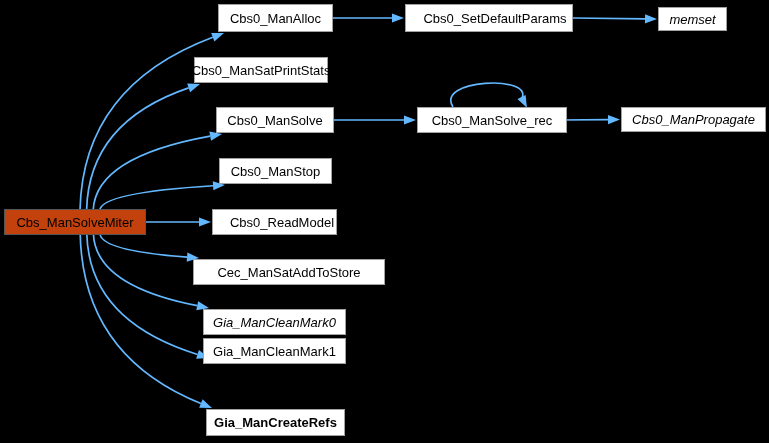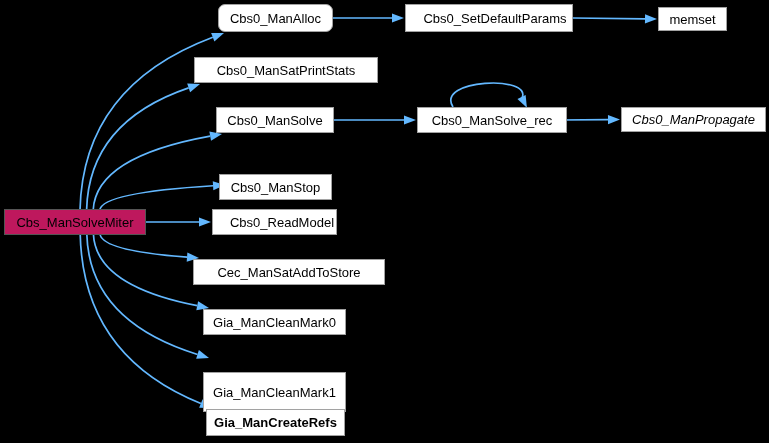--- a/index.html
+++ b/index.html
@@ -29,21 +29,21 @@
     border: 1.5px solid #a2a2a2;
     color: #000000;
     font-size: 13px;
     display: flex;
     align-items: center;
     justify-content: center;
     white-space: nowrap;
     cursor: pointer;
   }
   .graph-node.root {
-    background: #be185d;
+    background: #c2410c;
     border: 1.5px solid #555555;
     cursor: default;
   }
 </style>
 </head>
 <body>
 
 <div id="stage">
   <svg id="edges-layer" width="769" height="443" viewBox="0 0 769 443" xmlns="http://www.w3.org/2000/svg">
       <polygon points="224,33 214.3887479138965,41.531344169436096 211.14878540468214,32.920731941557904" fill="#63b8ff"></polygon>
@@ -72,51 +72,51 @@
       <path d="M 334 120 L 404 120" fill="none" stroke="#63b8ff" stroke-width="1.7" stroke-linejoin="round"></path>
       <path d="M 453 107 C 435 79 533 75 522 98" fill="none" stroke="#63b8ff" stroke-width="1.7" stroke-linejoin="round"></path>
       <polygon points="526.9,107.8 517.4190717754009,99.12405624730081 525.6478019326,95.00969116870121" fill="#63b8ff"></polygon>
       <polygon points="620,119.5 608.0381067486005,124.19820283109648 607.9626994456589,114.99851187222926" fill="#63b8ff"></polygon>
       <path d="M 559 120 L 608.0004030971297 119.59835735166287" fill="none" stroke="#63b8ff" stroke-width="1.7" stroke-linejoin="round"></path>
     </svg>
   <div id="nodes-layer">
       <div class="graph-node root" style="left: 4px; top: 209px; width: 142px; height: 26px;">
         <span>Cbs_ManSolveMiter</span>
       </div>
-      <div class="graph-node" style="left: 218px; top: 4px; width: 115px; height: 28px; border-radius: 7px;">
+      <div class="graph-node" style="left: 218px; top: 4px; width: 115px; height: 28px;">
         <span>Cbs0_ManAlloc</span>
       </div>
-      <div class="graph-node" style="left: 194px; top: 57px; width: 184px; height: 26px;">
+      <div class="graph-node" style="left: 194px; top: 57px; width: 134px; height: 26px;">
         <span>Cbs0_ManSatPrintStats</span>
       </div>
       <div class="graph-node" style="left: 216px; top: 107px; width: 118px; height: 26px;">
         <span>Cbs0_ManSolve</span>
       </div>
-      <div class="graph-node" style="left: 219px; top: 158px; width: 113px; height: 26px; margin-top: 16px;">
+      <div class="graph-node" style="left: 219px; top: 158px; width: 113px; height: 26px;">
         <span>Cbs0_ManStop</span>
       </div>
       <div class="graph-node" style="left: 212px; top: 209px; width: 125px; height: 26px; padding-left: 15px;">
         <span>Cbs0_ReadModel</span>
       </div>
       <div class="graph-node" style="left: 193px; top: 259px; width: 192px; height: 26px;">
         <span>Cec_ManSatAddToStore</span>
       </div>
-      <div class="graph-node" style="left: 203px; top: 309px; width: 143px; height: 26px;">
+      <div class="graph-node" style="left: 203px; top: 309px; width: 143px; height: 26px; font-style: italic;">
         <span>Gia_ManCleanMark0</span>
       </div>
-      <div class="graph-node" style="left: 203px; top: 372px; width: 143px; height: 40px;">
+      <div class="graph-node" style="left: 203px; top: 338px; width: 143px; height: 26px;">
         <span>Gia_ManCleanMark1</span>
       </div>
       <div class="graph-node" style="left: 206px; top: 409px; width: 139px; height: 27px; font-weight: bold;">
         <span>Gia_ManCreateRefs</span>
       </div>
       <div class="graph-node" style="left: 405px; top: 4px; width: 168px; height: 28px; padding-left: 12px;">
         <span>Cbs0_SetDefaultParams</span>
       </div>
-      <div class="graph-node" style="left: 658px; top: 7px; width: 69px; height: 24px;">
+      <div class="graph-node" style="left: 658px; top: 7px; width: 69px; height: 24px; font-style: italic;">
         <span>memset</span>
       </div>
       <div class="graph-node" style="left: 417px; top: 107px; width: 150px; height: 26px;">
         <span>Cbs0_ManSolve_rec</span>
       </div>
       <div class="graph-node" style="left: 621px; top: 107px; width: 145px; height: 25px; font-style: italic;">
         <span>Cbs0_ManPropagate</span>
       </div>
     </div>
 </div>

